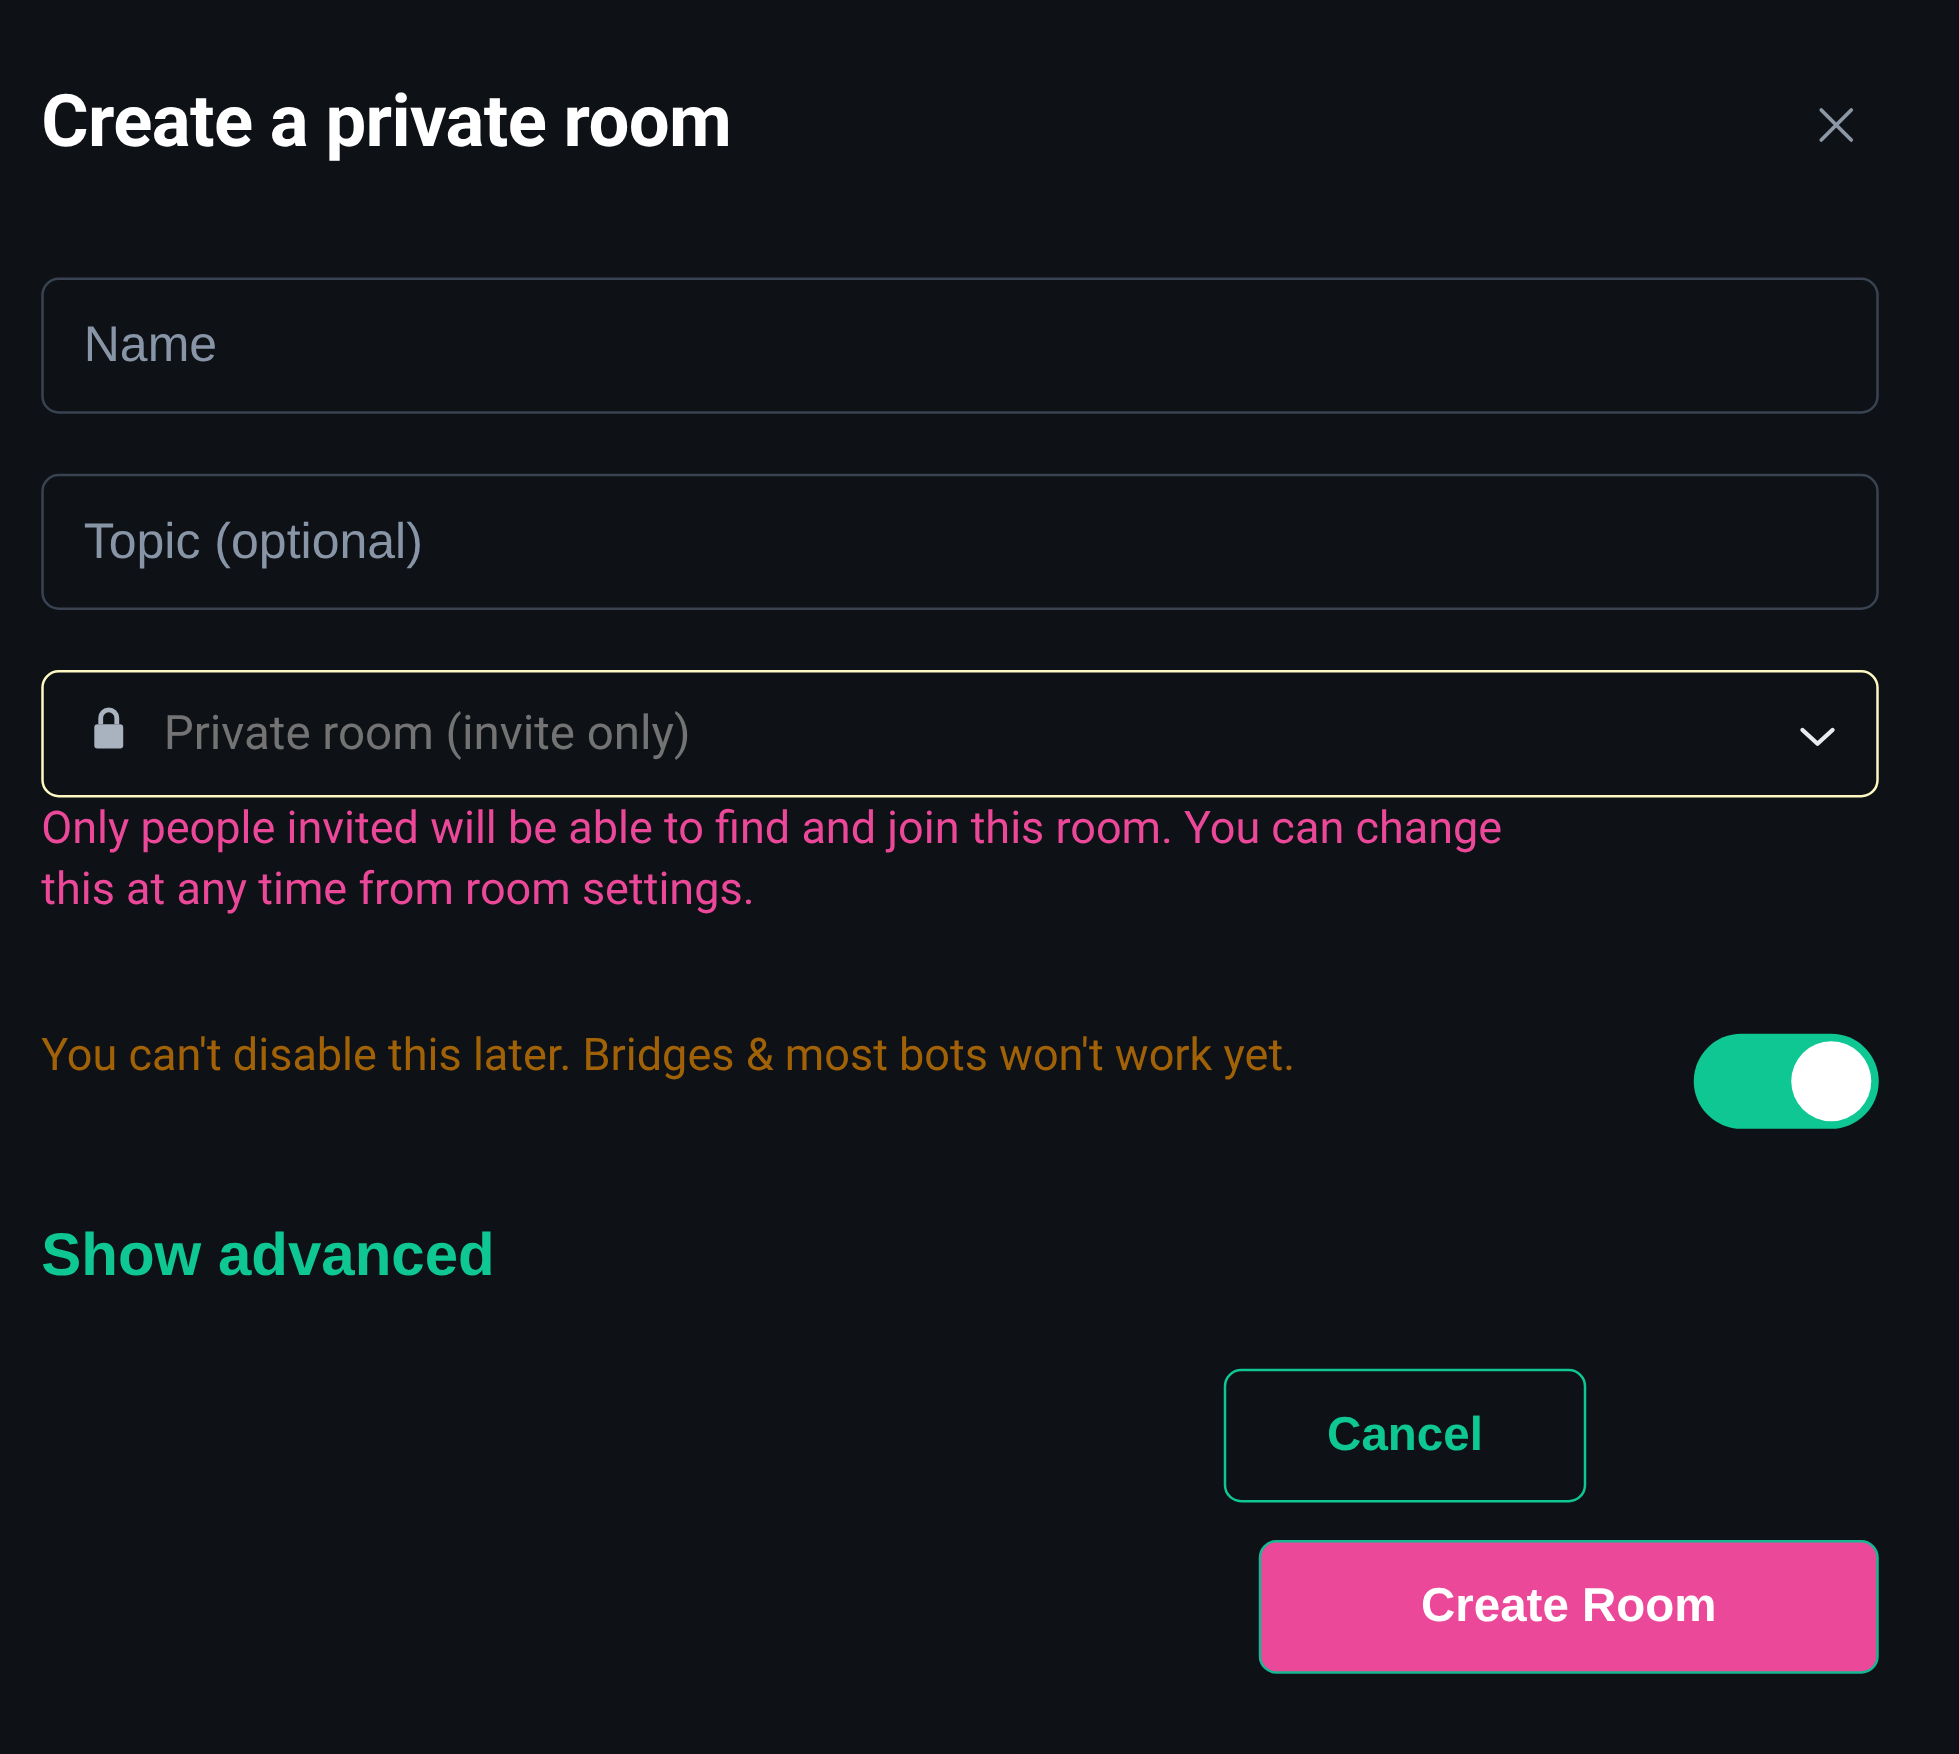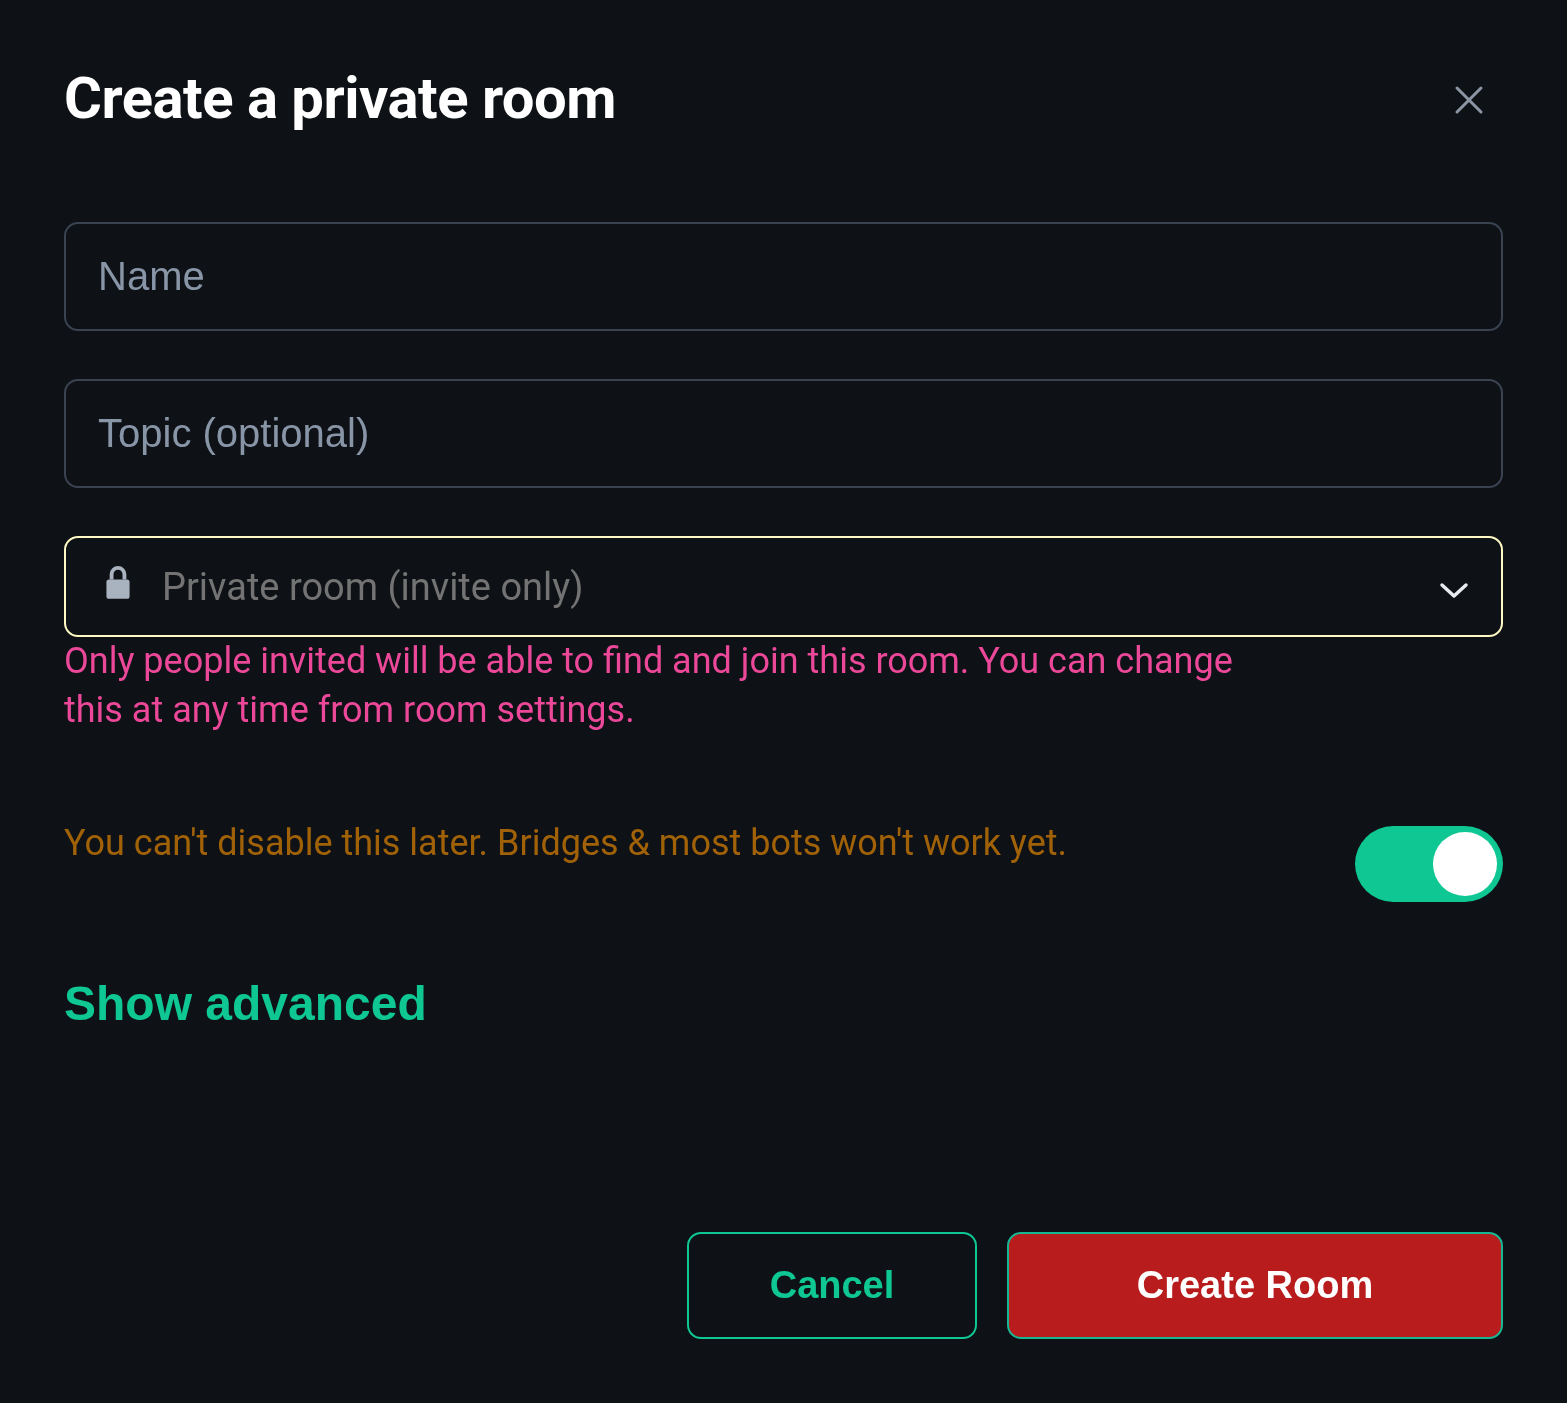--- a/index.html
+++ b/index.html
@@ -8,21 +8,21 @@
     padding: 0;
   }
   body {
     background: #0e1116;
     font-family: -apple-system, BlinkMacSystemFont, "Segoe UI", Roboto, Helvetica, Arial, sans-serif;
     width: 1567px;
     height: 1403px;
     overflow: hidden;
   }
   .dialog {
-    padding: 64px 64px 64px 64px;
+    padding: 64px 64px 64px 33px;
     position: relative;
     height: 100%;
   }
   .header {
     display: flex;
     align-items: flex-start;
     justify-content: space-between;
     margin-bottom: 90px;
   }
   .title {
@@ -138,40 +138,42 @@
     background: none;
     border: none;
     padding: 0;
   }
   .footer {
     position: absolute;
     bottom: 64px;
     right: 64px;
     display: flex;
     gap: 30px;
+    flex-direction: column;
   }
   .btn {
     font-size: 38px;
     font-weight: 600;
     border-radius: 14px;
     cursor: pointer;
     padding: 30px 0;
     text-align: center;
   }
   .btn-cancel {
     background: transparent;
     border: 2px solid #0ec793;
     color: #0ec793;
     width: 290px;
   }
   .btn-primary {
-    background: #b91c1c;
+    background: #ec4899;
     border: 2px solid #17b793;
     color: #ffffff;
     width: 496px;
+    margin-left: 28px;
   }
 </style>
 </head>
 <body>
 
 <div class="dialog">
 
   <div class="header">
     <h1 class="title">Create a private room</h1>
     <button class="close-btn">

